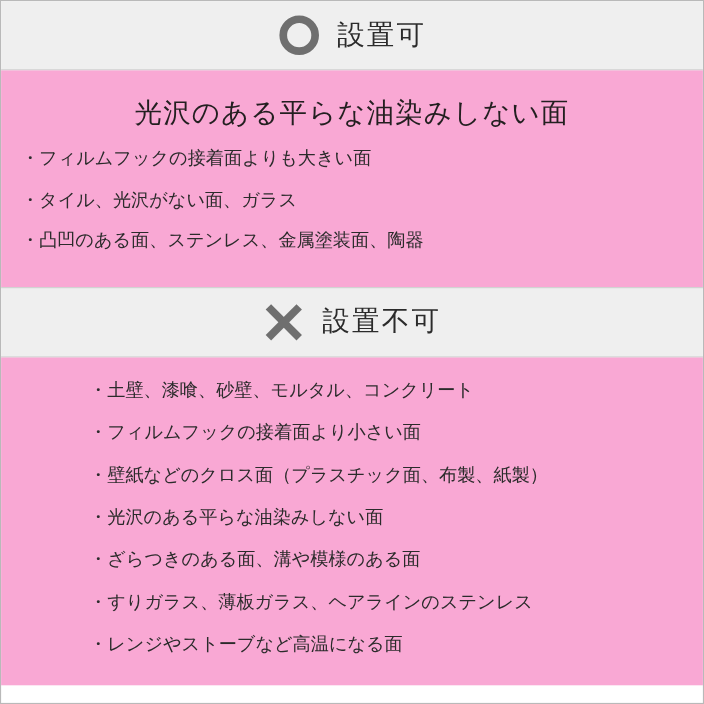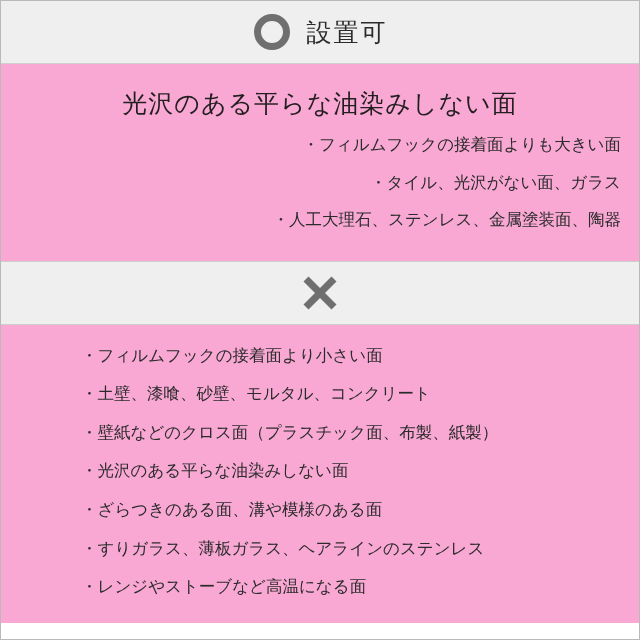--- a/index.html
+++ b/index.html
@@ -76,21 +76,21 @@
     padding: 0;
   }
   ul.items li {
     font-size: 16.5px;
     line-height: 1.55;
     color: #2b2b2b;
     margin: 0 0 11px 0;
     white-space: nowrap;
   }
   .section.ok ul.items {
-    text-align: right;
+    text-align: left;
   }
   .section.ok ul.items li {
     margin-bottom: 12px;
   }
   .section.ng ul.items {
     padding-left: 62px;
   }
   .section.ng ul.items li {
     margin-bottom: 13px;
   }
@@ -115,41 +115,42 @@
   <div class="section ok">
     <div class="section-heading">光沢のある平らな油染みしない面</div>
     <ul class="items">
       <li>
         <span class="bullet">・</span><span>フィルムフックの接着面よりも大きい面</span>
       </li>
       <li>
         <span class="bullet">・</span><span>タイル、光沢がない面、ガラス</span>
       </li>
       <li>
-        <span class="bullet">・</span><span>人工大理石、ステンレス、金属塗装面、陶器</span>
+        <span class="bullet">・</span><span>凸凹のある面、ステンレス、金属塗装面、陶器</span>
       </li>
     </ul>
   </div>
 
   <div class="band">
     <span class="mark">
       <svg class="mark" viewBox="0 0 38 38" xmlns="http://www.w3.org/2000/svg">
         <line x1="5" y1="5" x2="33" y2="33" stroke="#6f6f6f" stroke-width="7" stroke-linecap="butt"></line>
         <line x1="33" y1="5" x2="5" y2="33" stroke="#6f6f6f" stroke-width="7" stroke-linecap="butt"></line>
       </svg>
     </span>
+    <span class="band-title">設置不可</span>
   </div>
 
   <div class="section ng">
     <ul class="items">
       <li>
-        <span class="bullet">・</span><span>フィルムフックの接着面より小さい面</span>
+        <span class="bullet">・</span><span>土壁、漆喰、砂壁、モルタル、コンクリート</span>
       </li>
       <li>
-        <span class="bullet">・</span><span>土壁、漆喰、砂壁、モルタル、コンクリート</span>
+        <span class="bullet">・</span><span>フィルムフックの接着面より小さい面</span>
       </li>
       <li>
         <span class="bullet">・</span><span>壁紙などのクロス面（プラスチック面、布製、紙製）</span>
       </li>
       <li>
         <span class="bullet">・</span><span>光沢のある平らな油染みしない面</span>
       </li>
       <li>
         <span class="bullet">・</span><span>ざらつきのある面、溝や模様のある面</span>
       </li>

